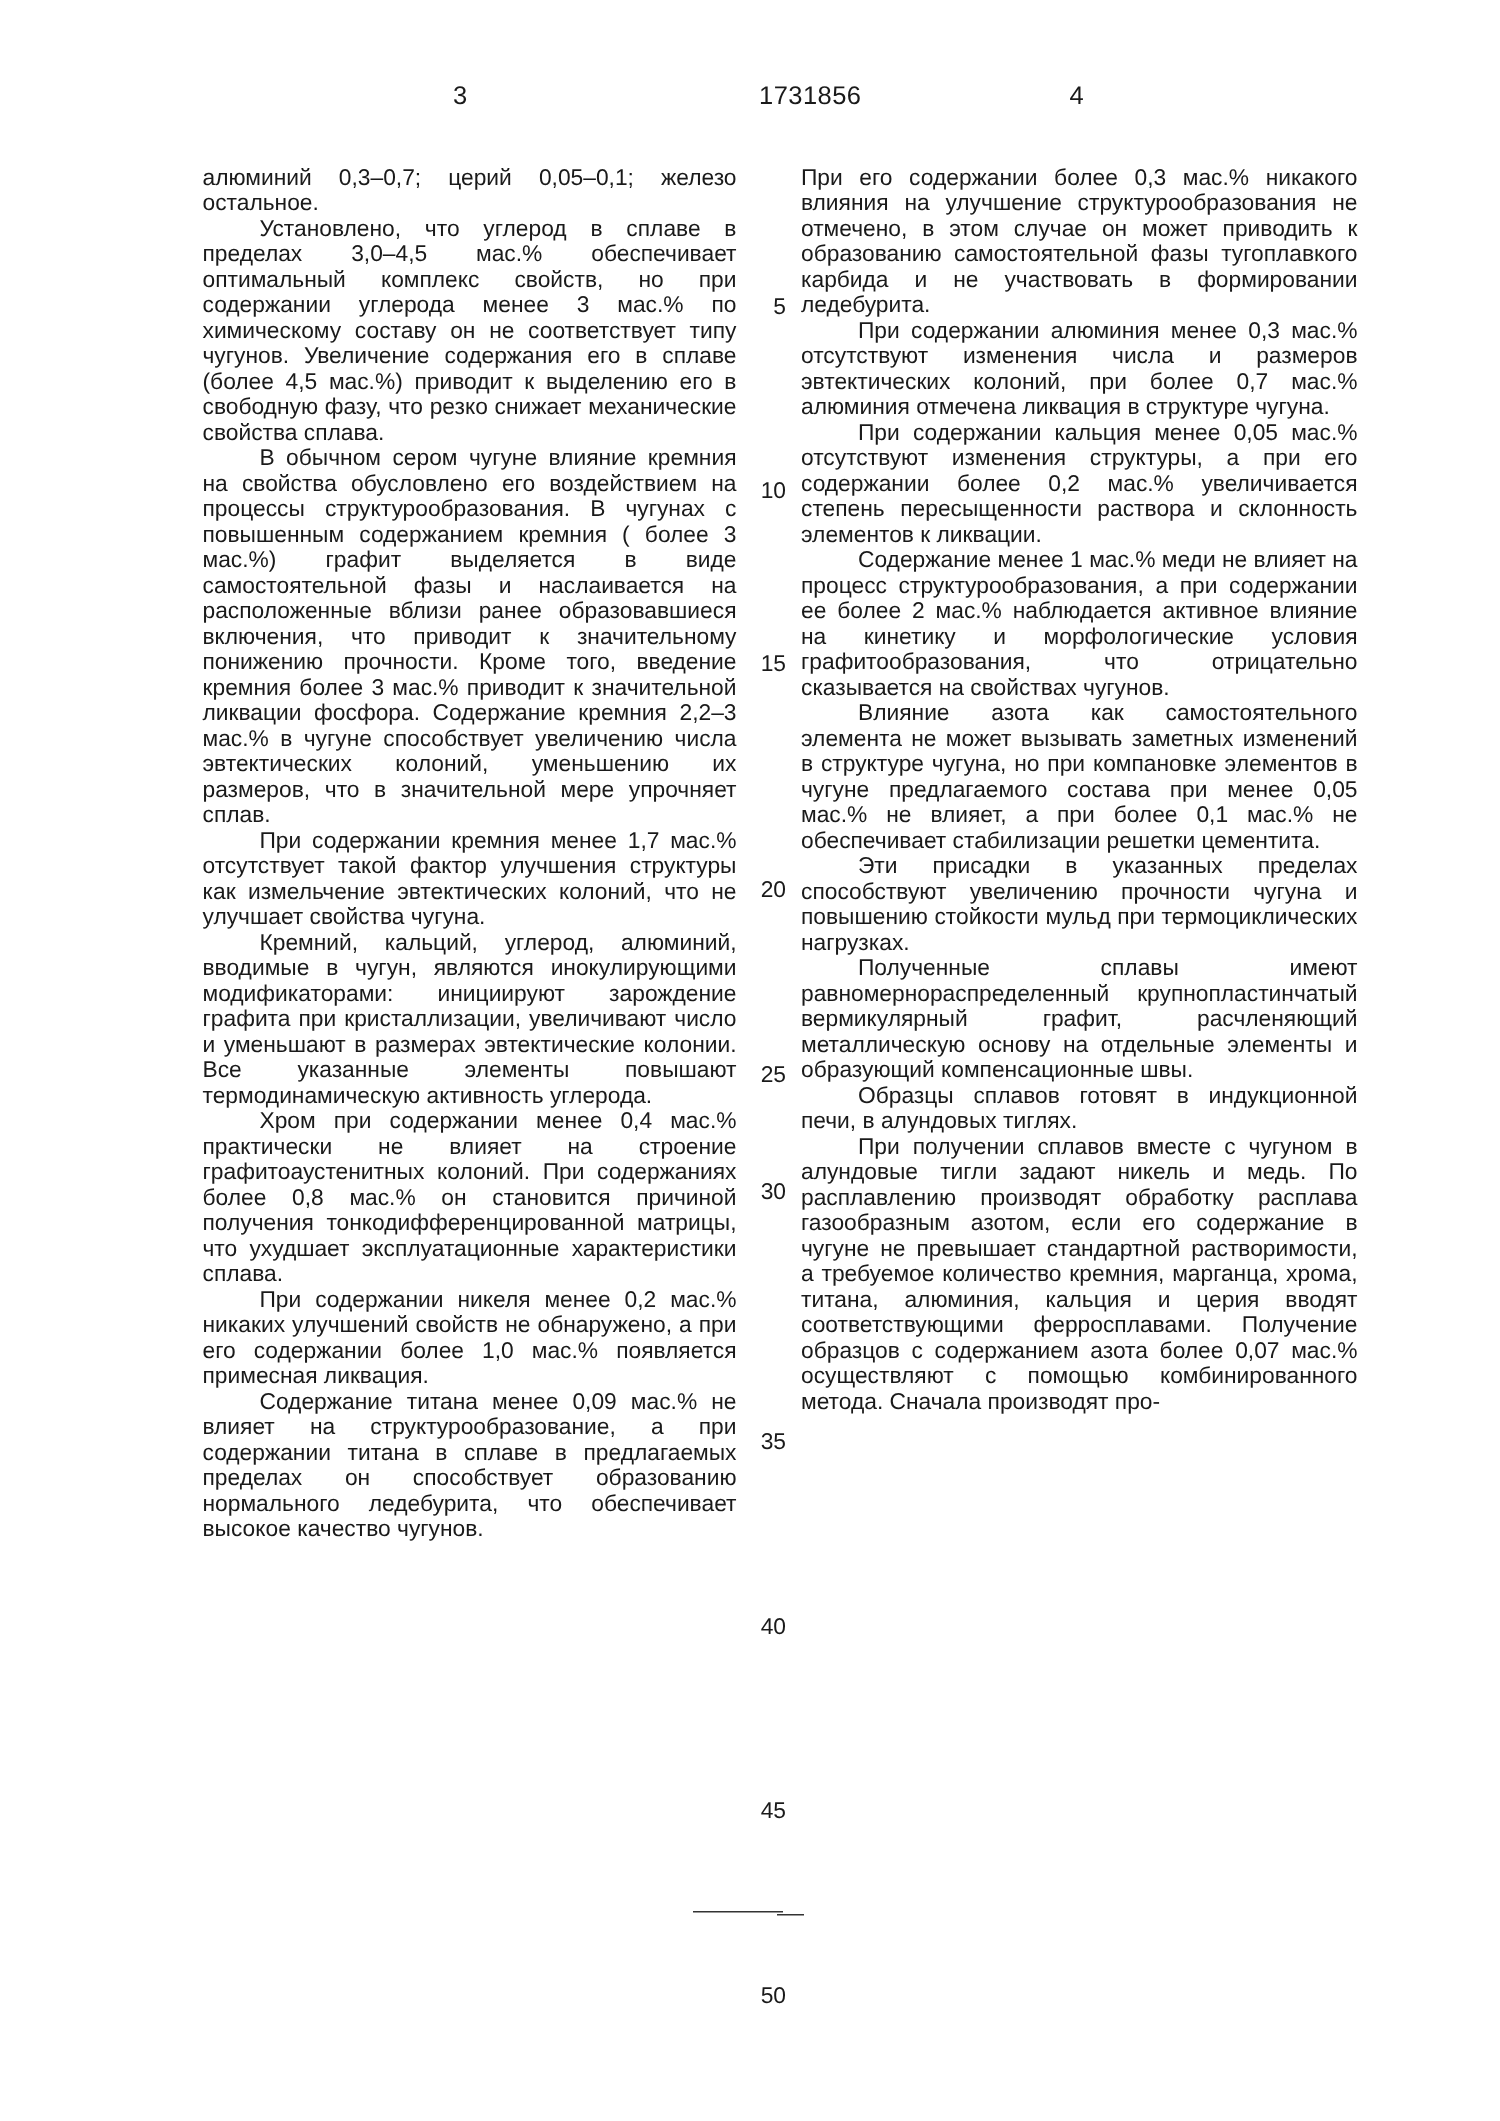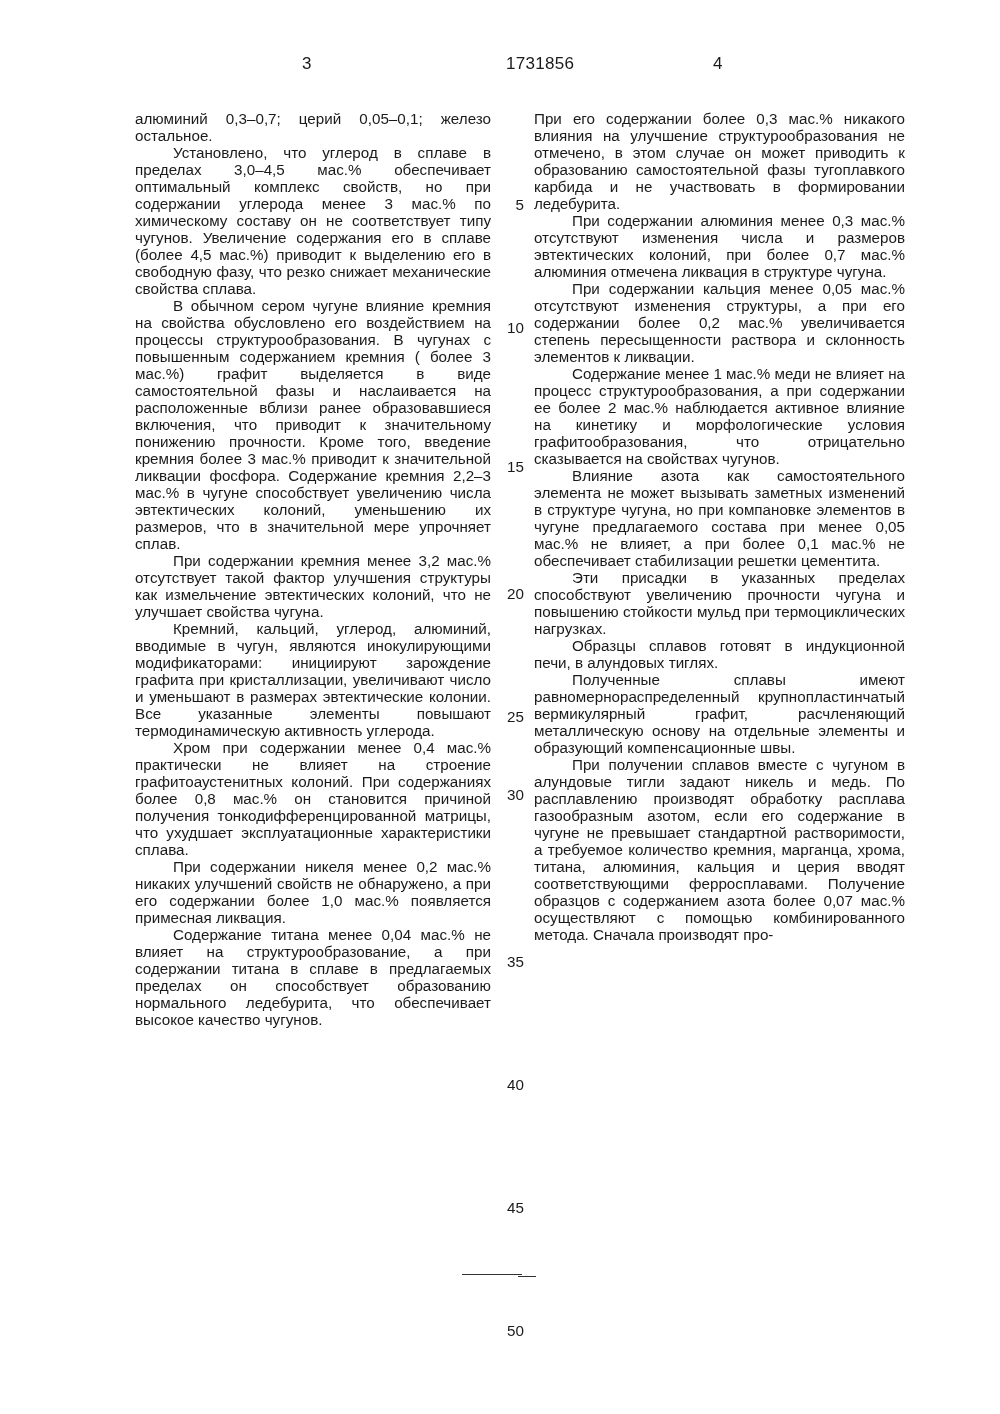--- a/index.html
+++ b/index.html
@@ -24,47 +24,47 @@
 <body>
 
 <div id="pn-left" class="page-num">3</div>
 <div id="patent-no">1731856</div>
 <div id="pn-right" class="page-num">4</div>
 
 <div id="col-left" class="col">
   <p>алюминий 0,3–0,7; церий 0,05–0,1; железо остальное.</p>
   <p class="indent">Установлено, что углерод в сплаве в пределах 3,0–4,5 мас.% обеспечивает оптимальный комплекс свойств, но при содержании углерода менее 3 мас.% по химическому составу он не соответствует типу чугунов. Увеличение содержания его в сплаве (более 4,5 мас.%) приводит к выделению его в свободную фазу, что резко снижает механические свойства сплава.</p>
   <p class="indent">В обычном сером чугуне влияние кремния на свойства обусловлено его воздействием на процессы структурообразования. В чугунах с повышенным содержанием кремния ( более 3 мас.%) графит выделяется в виде самостоятельной фазы и наслаивается на расположенные вблизи ранее образовавшиеся включения, что приводит к значительному понижению прочности. Кроме того, введение кремния более 3 мас.% приводит к значительной ликвации фосфора. Содержание кремния 2,2–3 мас.% в чугуне способствует увеличению числа эвтектических колоний, уменьшению их размеров, что в значительной мере упрочняет сплав.</p>
-  <p class="indent">При содержании кремния менее 3,2 мас.% отсутствует такой фактор улучшения структуры как измельчение эвтектических колоний, что не улучшает свойства чугуна.</p>
+  <p class="indent">При содержании кремния менее 1,7 мас.% отсутствует такой фактор улучшения структуры как измельчение эвтектических колоний, что не улучшает свойства чугуна.</p>
   <p class="indent">Кремний, кальций, углерод, алюминий, вводимые в чугун, являются инокулирующими модификаторами: инициируют зарождение графита при кристаллизации, увеличивают число и уменьшают в размерах эвтектические колонии. Все указанные элементы повышают термодинамическую активность углерода.</p>
   <p class="indent">Хром при содержании менее 0,4 мас.% практически не влияет на строение графитоаустенитных колоний. При содержаниях более 0,8 мас.% он становится причиной получения тонкодифференцированной матрицы, что ухудшает эксплуатационные характеристики сплава.</p>
   <p class="indent">При содержании никеля менее 0,2 мас.% никаких улучшений свойств не обнаружено, а при его содержании более 1,0 мас.% появляется примесная ликвация.</p>
-  <p class="indent">Содержание титана менее 0,04 мас.% не влияет на структурообразование, а при содержании титана в сплаве в предлагаемых пределах он способствует образованию нормального ледебурита, что обеспечивает высокое качество чугунов.</p>
+  <p class="indent">Содержание титана менее 0,09 мас.% не влияет на структурообразование, а при содержании титана в сплаве в предлагаемых пределах он способствует образованию нормального ледебурита, что обеспечивает высокое качество чугунов.</p>
 </div>
 
 <div class="gutter">
   <span style="top:102px">5</span>
   <span style="top:225px">10</span>
-  <span style="top:364px">15</span>
+  <span style="top:340px">15</span>
   <span style="top:491px">20</span>
   <span style="top:614px">25</span>
   <span style="top:692px">30</span>
   <span style="top:859px">35</span>
   <span style="top:982px">40</span>
   <span style="top:1105px">45</span>
   <span style="top:1228px">50</span>
 
 </div>
 
 <div id="col-right" class="col">
   <p>При его содержании более 0,3 мас.% никакого влияния на улучшение структурообразования не отмечено, в этом случае он может приводить к образованию самостоятельной фазы тугоплавкого карбида и не участвовать в формировании ледебурита.</p>
   <p class="indent">При содержании алюминия менее 0,3 мас.% отсутствуют изменения числа и размеров эвтектических колоний, при более 0,7 мас.% алюминия отмечена ликвация в структуре чугуна.</p>
   <p class="indent">При содержании кальция менее 0,05 мас.% отсутствуют изменения структуры, а при его содержании более 0,2 мас.% увеличивается степень пересыщенности раствора и склонность элементов к ликвации.</p>
   <p class="indent">Содержание менее 1 мас.% меди не влияет на процесс структурообразования, а при содержании ее более 2 мас.% наблюдается активное влияние на кинетику и морфологические условия графитообразования, что отрицательно сказывается на свойствах чугунов.</p>
   <p class="indent">Влияние азота как самостоятельного элемента не может вызывать заметных изменений в структуре чугуна, но при компановке элементов в чугуне предлагаемого состава при менее 0,05 мас.% не влияет, а при более 0,1 мас.% не обеспечивает стабилизации решетки цементита.</p>
   <p class="indent">Эти присадки в указанных пределах способствуют увеличению прочности чугуна и повышению стойкости мульд при термоциклических нагрузках.</p>
+  <p class="indent">Полученные сплавы имеют равномернораспределенный крупнопластинчатый вермикулярный графит, расчленяющий металлическую основу на отдельные элементы и образующий компенсационные швы.</p>
   <p class="indent">Образцы сплавов готовят в индукционной печи, в алундовых тиглях.</p>
-  <p class="indent">Полученные сплавы имеют равномернораспределенный крупнопластинчатый вермикулярный графит, расчленяющий металлическую основу на отдельные элементы и образующий компенсационные швы.</p>
   <p class="indent">При получении сплавов вместе с чугуном в алундовые тигли задают никель и медь. По расплавлению производят обработку расплава газообразным азотом, если его содержание в чугуне не превышает стандартной растворимости, а требуемое количество кремния, марганца, хрома, титана, алюминия, кальция и церия вводят соответствующими ферросплавами. Получение образцов с содержанием азота более 0,07 мас.% осуществляют с помощью комбинированного метода. Сначала производят про-</p>
 </div>
 
 <div id="rule-left" class="rule"></div>
 <div id="rule-right" class="rule"></div>
 
 </body></html>

